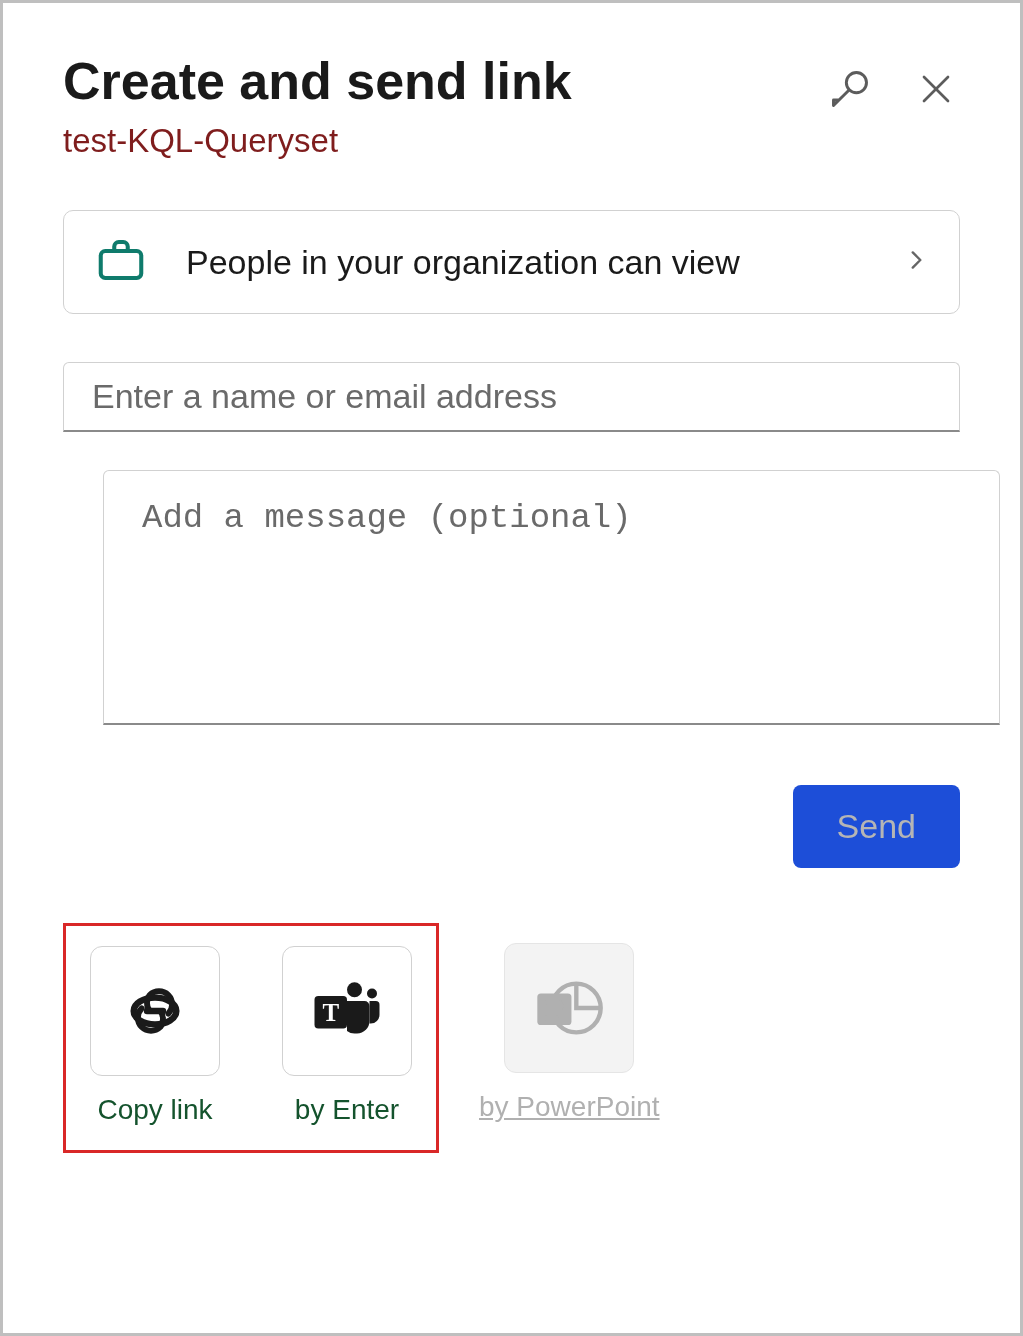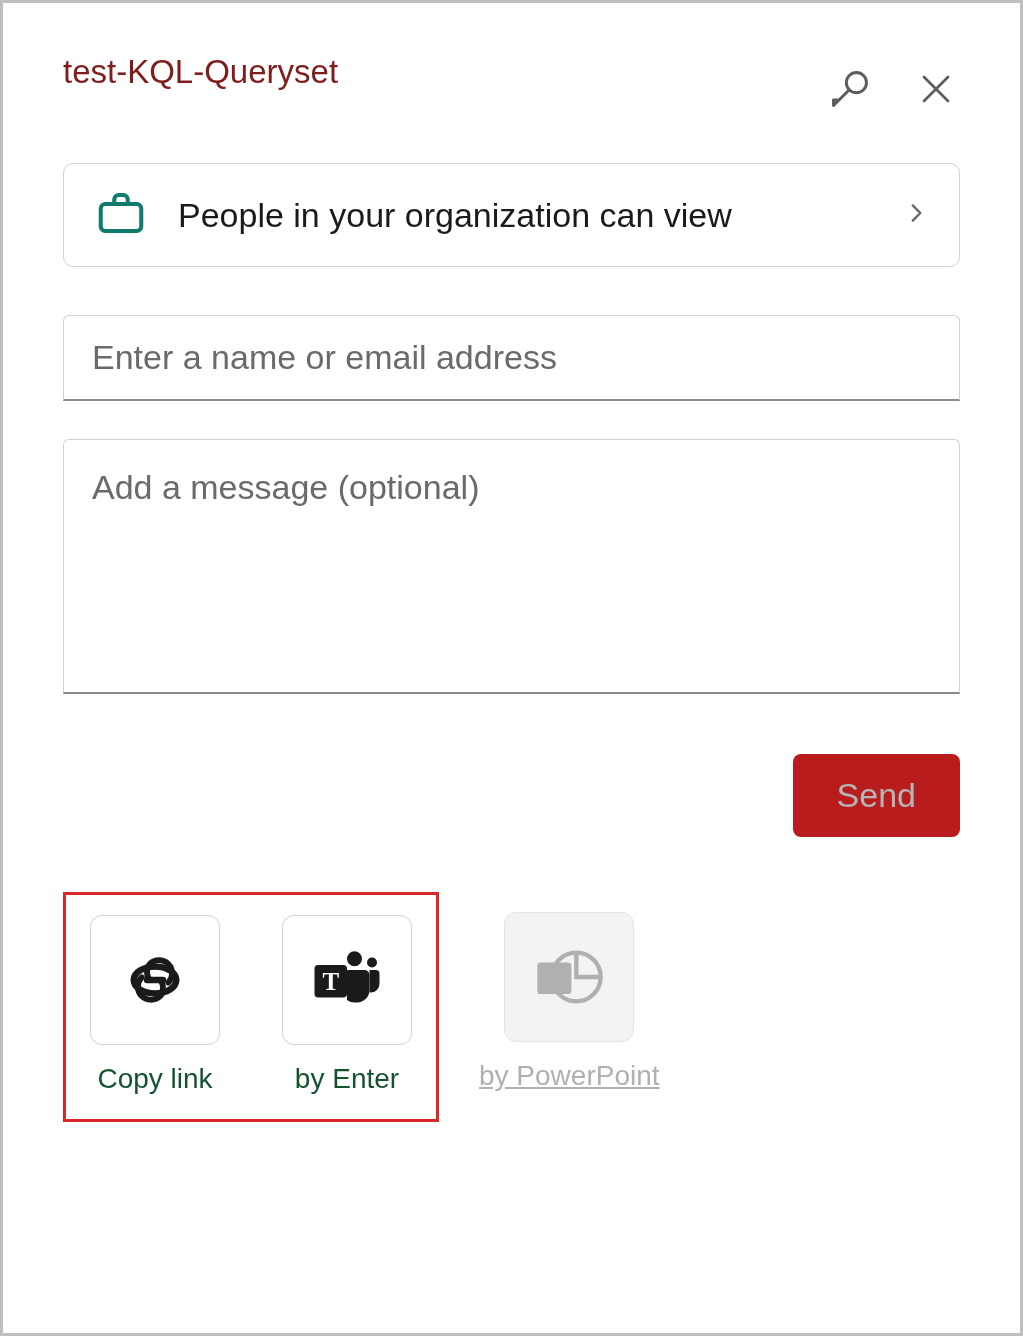--- a/index.html
+++ b/index.html
@@ -54,21 +54,21 @@
       width: 48px;
       height: 48px;
       color: #5c5c5c;
     }
     .permission-box {
       border: 1px solid #d1d1d1;
       border-radius: 10px;
       padding: 22px 30px;
       display: flex;
       align-items: center;
-      gap: 30px;
+      gap: 38px;
       cursor: pointer;
       margin-bottom: 48px;
     }
     .permission-icon {
       color: #0f7b6c;
       flex-shrink: 0;
     }
     .permission-text {
       flex: 1;
       font-size: 34px;
@@ -77,54 +77,55 @@
     }
     .chevron {
       color: #666;
       flex-shrink: 0;
     }
     .name-input {
       width: 100%;
       border: 1px solid #d1d1d1;
       border-bottom: 2px solid #8a8a8a;
       border-radius: 6px 6px 0 0;
-      padding: 22px 28px;
+      padding: 14px 28px;
       font-size: 34px;
       font-family: inherit;
       color: #1a1a1a;
       margin-bottom: 38px;
       outline: none;
     }
     .name-input::placeholder {
       color: #6a6a6a;
     }
     .message-box {
       width: 100%;
       height: 255px;
       border: 1px solid #d1d1d1;
       border-bottom: 2px solid #8a8a8a;
       border-radius: 6px 6px 0 0;
-      padding: 28px 28px;
-      font-size: 34px;
-      font-family: Liberation Sans, sans-serif;
+      padding: 28px 38px;
+      font-size: 34px;
+      font-family: Liberation Mono, monospace;
       color: #1a1a1a;
       resize: none;
       outline: none;
       margin-bottom: 60px;
+      margin-left: 40px;
     }
     .message-box::placeholder {
       color: #6a6a6a;
     }
     .send-row {
       display: flex;
       justify-content: flex-end;
       margin-bottom: 55px;
     }
     .send-btn {
-      background: #b91c1c;
+      background: #1d4ed8;
       border: none;
       border-radius: 8px;
       padding: 22px 44px;
       font-size: 34px;
       font-family: inherit;
       color: #b5b5b5;
       cursor: not-allowed;
     }
     .share-row {
       display: flex;
@@ -170,20 +171,21 @@
     .pp-item {
       margin-left: 40px;
       padding-top: 20px;
     }
   </style>
 </head>
 <body>
 
 <div class="header">
   <div class="header-text">
+    <h1 class="title">Create and send link</h1>
     <div class="subtitle">test-KQL-Queryset</div>
   </div>
   <div class="header-icons">
     <button class="icon-btn">
       <svg width="44" height="44" viewBox="0 0 24 24" fill="none" stroke="currentColor" stroke-width="1.6" stroke-linecap="round" stroke-linejoin="round">
         <circle cx="15.5" cy="8.5" r="5.5"></circle>
         <path d="M11.5 12.5 L3 21 v-3 h3 l1.5-1.5"></path>
       </svg>
     </button>
     <button class="icon-btn">

